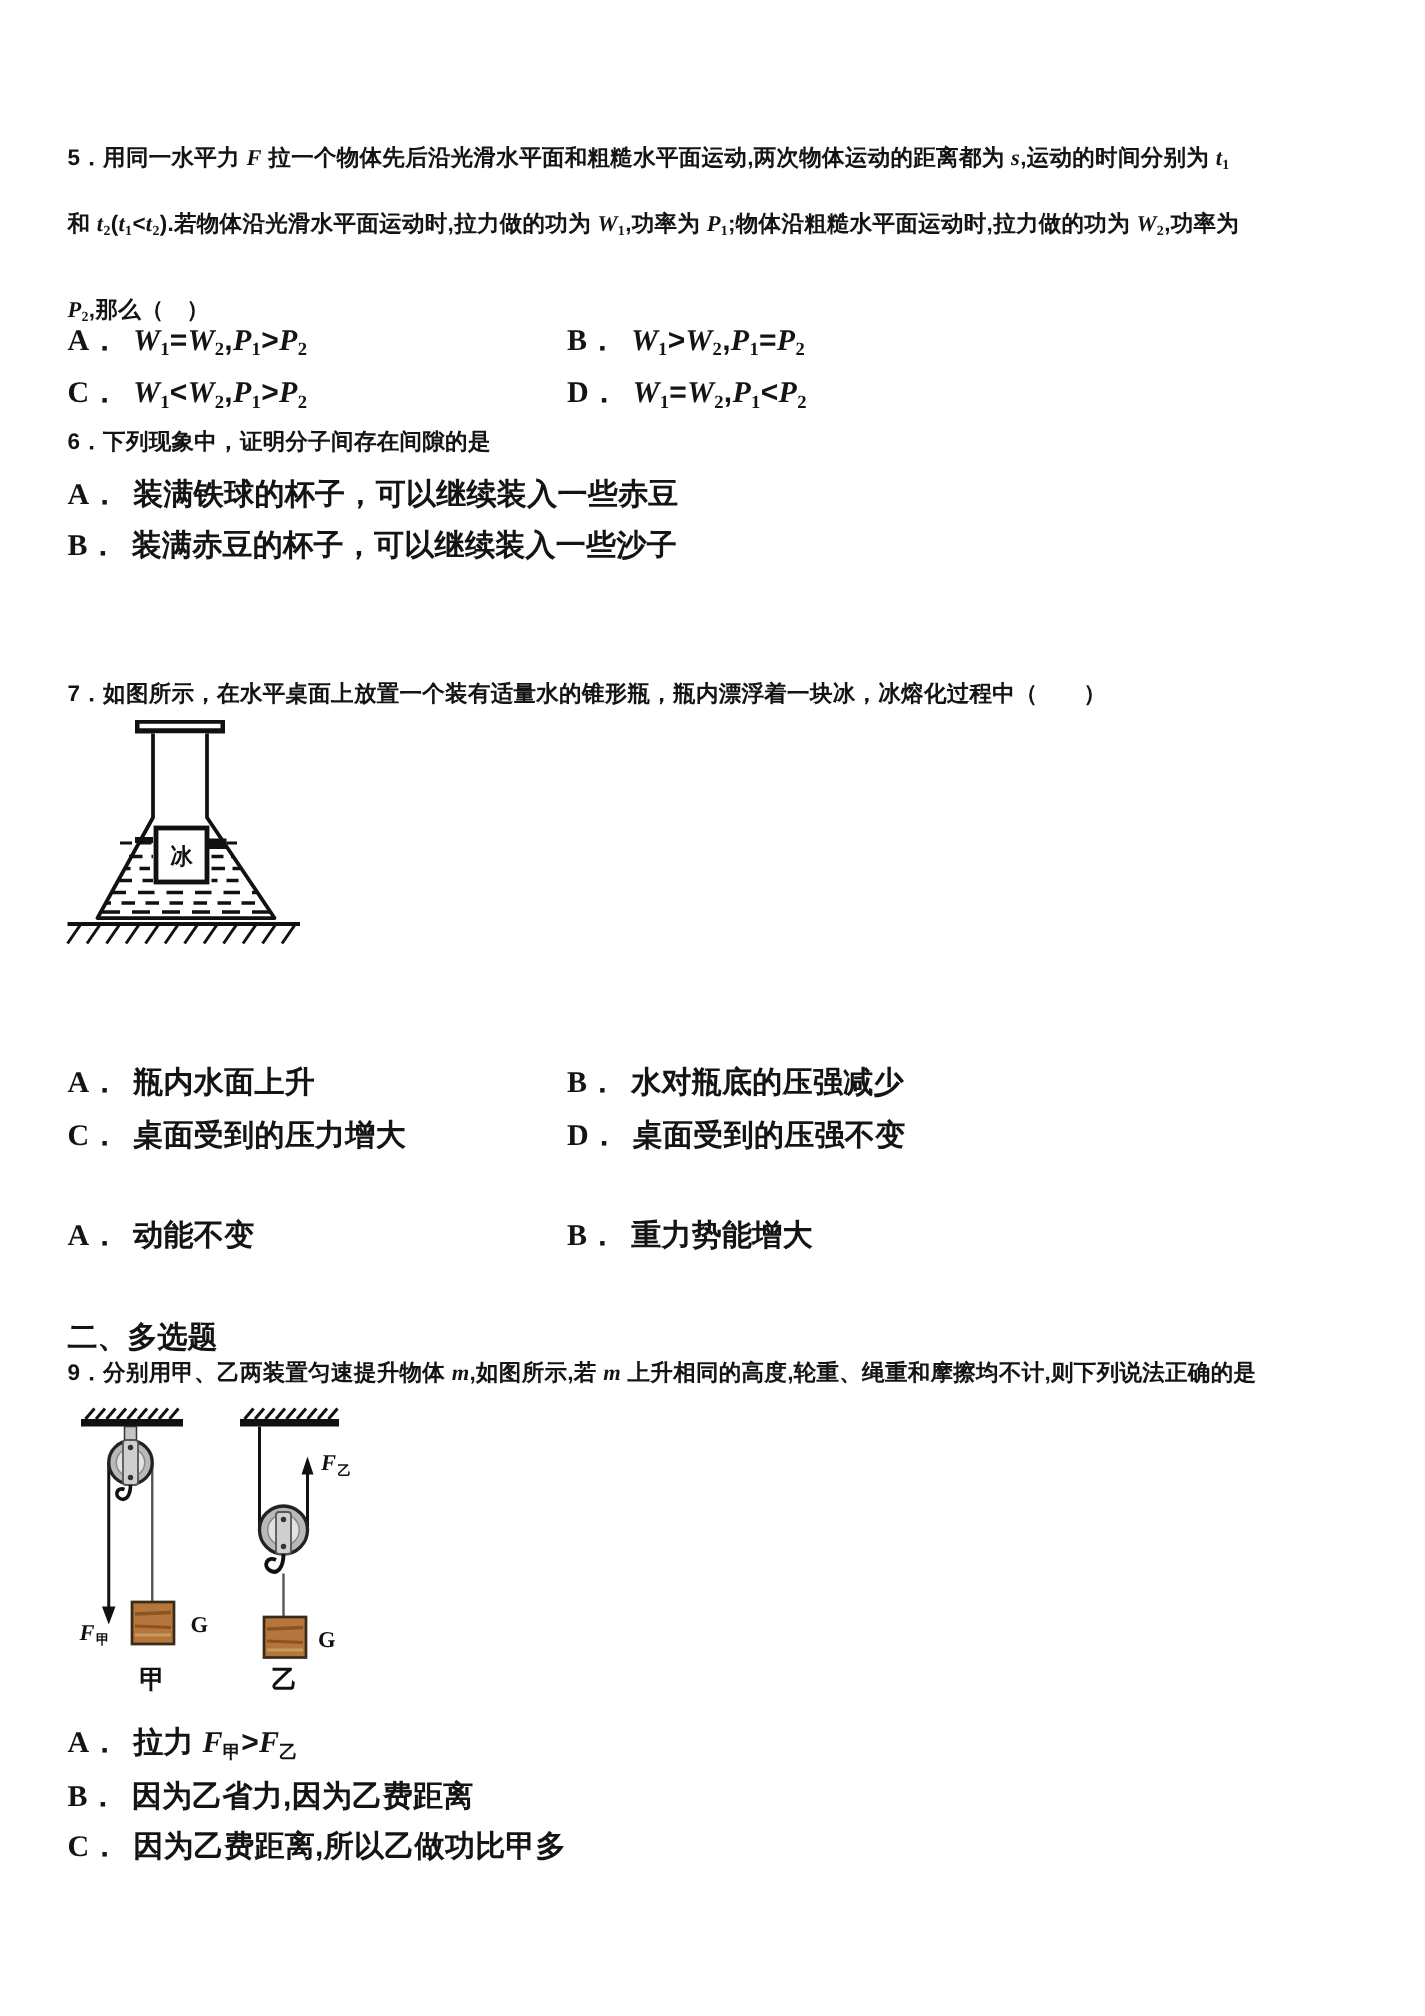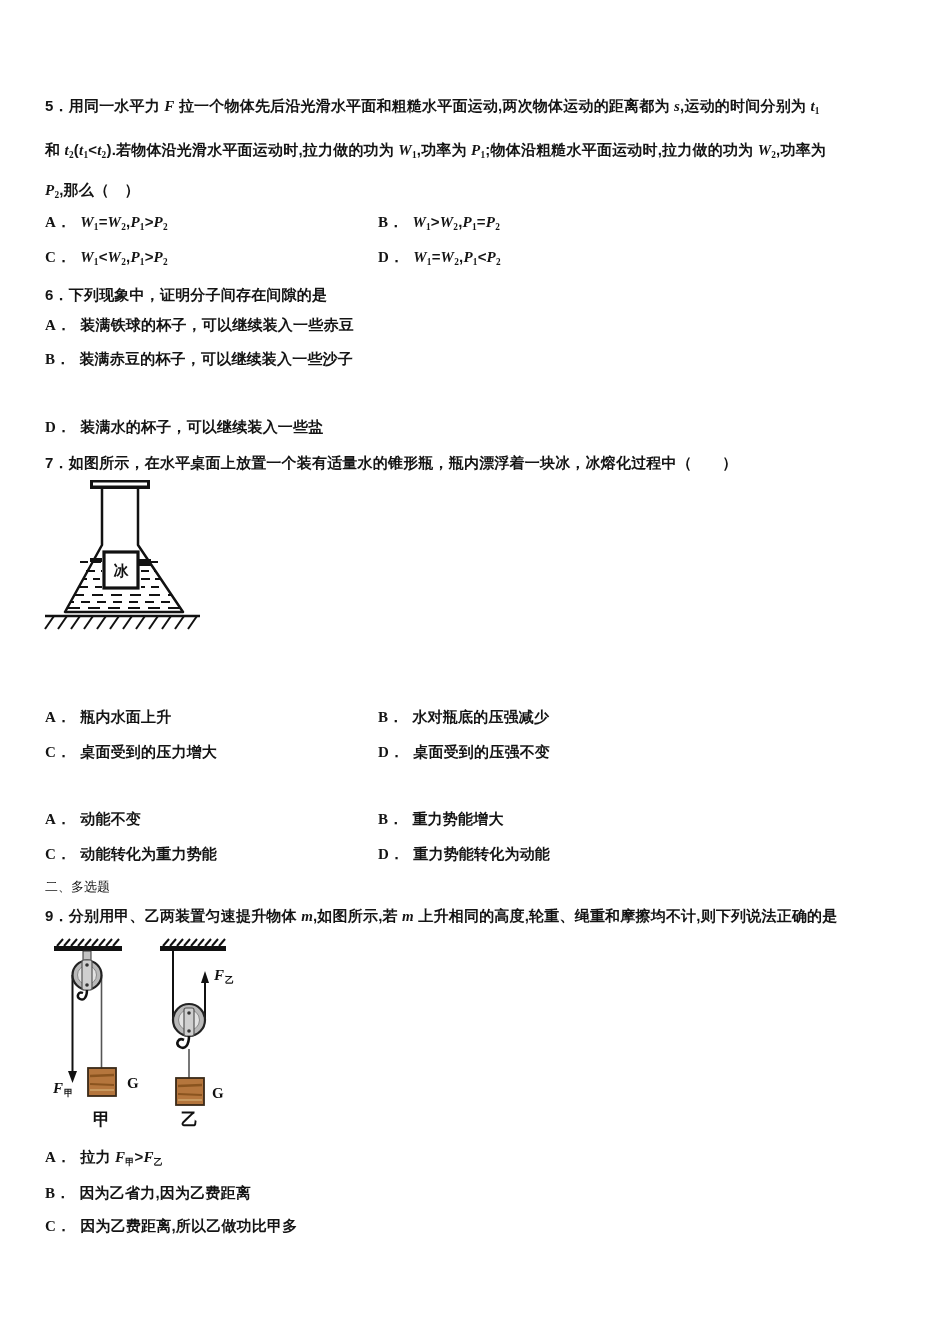--- a/index.html
+++ b/index.html
@@ -2,56 +2,55 @@
 <html><head>
 <meta charset="utf-8">
 <style>
   html,body{margin:0;padding:0;background:#ffffff;}
   .page{position:relative;width:950px;height:1344px;background:#ffffff;overflow:hidden;
         font-family:"Liberation Sans",sans-serif;color:#141414;padding-left:41px;}
   .abs{position:absolute;left:45px;white-space:nowrap;}
   .qtext{font-size:15px;font-weight:600;letter-spacing:0.2px;line-height:22px;}
   .row{position:absolute;left:45px;display:flex;white-space:nowrap;}
   .c1{width:333px;}
-  .opt{font-size:15px;font-weight:600;letter-spacing:0.2px;}
+  .opt{font-size:20px;font-weight:600;letter-spacing:0.2px;}
   .olabel{font-family:"Liberation Serif",serif;font-weight:700;margin-right:9px;}
   .var{font-family:"Liberation Serif",serif;font-style:italic;font-weight:700;}
   .sub{font-family:"Liberation Serif",serif;font-size:0.62em;vertical-align:-0.3em;font-weight:700;font-style:normal;}
   .csub{font-size:0.6em;vertical-align:-0.35em;font-weight:600;}
   .figure{position:absolute;}
-  .sechdr{font-size:13px;font-weight:400;}
+  .sechdr{font-size:20px;font-weight:700;}
   
   .svgF{font-family:"Liberation Serif",serif;font-style:italic;font-weight:700;font-size:15px;fill:#111;}
   .svgSub{font-family:"Liberation Sans",sans-serif;font-weight:700;font-size:9px;fill:#111;}
   .svgG{font-family:"Liberation Serif",serif;font-weight:700;font-size:15px;fill:#111;}
   .svgLbl{font-family:"Liberation Sans",sans-serif;font-weight:600;font-size:17px;fill:#111;}
   .iceLbl{font-family:"Liberation Sans",sans-serif;font-weight:700;font-size:15px;fill:#111;}
 </style>
 </head>
 <body>
 
 <div class="page">
 
   <div class="abs qtext" style="top:95px"><span>5．用同一水平力 </span><span class="var">F</span><span> 拉一个物体先后沿光滑水平面和粗糙水平面运动,两次物体运动的距离都为 </span><span class="var">s</span><span>,运动的时间分别为 </span><span class="var">t</span><span class="sub">1</span></div>
   <div class="abs qtext" style="top:139px"><span>和 </span><span class="var">t</span><span class="sub">2</span><span>(</span><span class="var">t</span><span class="sub">1</span><span>&lt;</span><span class="var">t</span><span class="sub">2</span><span>).若物体沿光滑水平面运动时,拉力做的功为 </span><span class="var">W</span><span class="sub">1</span><span>,功率为 </span><span class="var">P</span><span class="sub">1</span><span>;物体沿粗糙水平面运动时,拉力做的功为 </span><span class="var">W</span><span class="sub">2</span><span>,功率为</span></div>
-  <div class="abs qtext" style="top:179px"><span class="var">P</span><span class="sub">2</span><span>,那么（　）</span></div>
+  <div class="abs qtext" style="top:196px"><span class="var">P</span><span class="sub">2</span><span>,那么（　）</span></div>
 
   <div class="row" style="top:213px">
     <div class="opt c1"><span class="olabel">A．</span><span><span class="var">W</span><span class="sub">1</span><span>=</span><span class="var">W</span><span class="sub">2</span><span>,</span><span class="var">P</span><span class="sub">1</span><span>&gt;</span><span class="var">P</span><span class="sub">2</span></span></div>
     <div class="opt"><span class="olabel">B．</span><span><span class="var">W</span><span class="sub">1</span><span>&gt;</span><span class="var">W</span><span class="sub">2</span><span>,</span><span class="var">P</span><span class="sub">1</span><span>=</span><span class="var">P</span><span class="sub">2</span></span></div>
   </div>
   <div class="row" style="top:248px">
     <div class="opt c1"><span class="olabel">C．</span><span><span class="var">W</span><span class="sub">1</span><span>&lt;</span><span class="var">W</span><span class="sub">2</span><span>,</span><span class="var">P</span><span class="sub">1</span><span>&gt;</span><span class="var">P</span><span class="sub">2</span></span></div>
     <div class="opt"><span class="olabel">D．</span><span><span class="var">W</span><span class="sub">1</span><span>=</span><span class="var">W</span><span class="sub">2</span><span>,</span><span class="var">P</span><span class="sub">1</span><span>&lt;</span><span class="var">P</span><span class="sub">2</span></span></div>
   </div>
 
   <div class="abs qtext" style="top:284px">6．下列现象中，证明分子间存在间隙的是</div>
   <div class="abs opt" style="top:350px"><span class="olabel">B．</span><span>装满赤豆的杯子，可以继续装入一些沙子</span></div>
   <div class="abs opt" style="top:316px"><span class="olabel">A．</span><span>装满铁球的杯子，可以继续装入一些赤豆</span></div>
-  <div class="abs opt" style="top:418px"><span class="olabel">D．</span><span>装满水的杯子，可以继续装入一些盐</span></div>
 
   <div class="abs qtext" style="top:452px">7．如图所示，在水平桌面上放置一个装有适量水的锥形瓶，瓶内漂浮着一块冰，冰熔化过程中（　　）</div>
 
   <svg class="figure" style="left:40px;top:478px" width="170" height="160" viewBox="0 0 170 160">
 
     <rect x="50" y="2" width="60" height="9" fill="#111"></rect>
     <rect x="53" y="4.5" width="54" height="3" fill="#fff"></rect>
 
     <path d="M62,11 V67 L25,134 H143 L98,67 V11" fill="#ffffff" stroke="#111" stroke-width="2.5" stroke-linejoin="round"></path>
 
@@ -100,24 +99,20 @@
   </div>
   <div class="row" style="top:708px">
     <div class="opt c1"><span class="olabel">A．</span><span>瓶内水面上升</span></div>
     <div class="opt"><span class="olabel">B．</span><span>水对瓶底的压强减少</span></div>
   </div>
 
   <div class="row" style="top:810px">
     <div class="opt c1"><span class="olabel">A．</span><span>动能不变</span></div>
     <div class="opt"><span class="olabel">B．</span><span>重力势能增大</span></div>
   </div>
-  <div class="row" style="top:845px">
-    <div class="opt c1"><span class="olabel">C．</span><span>动能转化为重力势能</span></div>
-    <div class="opt"><span class="olabel">D．</span><span>重力势能转化为动能</span></div>
-  </div>
 
   <div class="abs sechdr" style="top:878px">二、多选题</div>
 
   <div class="abs qtext" style="top:905px"><span>9．分别用甲、乙两装置匀速提升物体 </span><span class="var">m</span><span>,如图所示,若 </span><span class="var">m</span><span> 上升相同的高度,轮重、绳重和摩擦均不计,则下列说法正确的是</span></div>
 
   <svg class="figure" style="left:40px;top:938px" width="260" height="200" viewBox="0 0 260 200">
 
     <g>
 
       <g stroke="#111" stroke-width="2">

